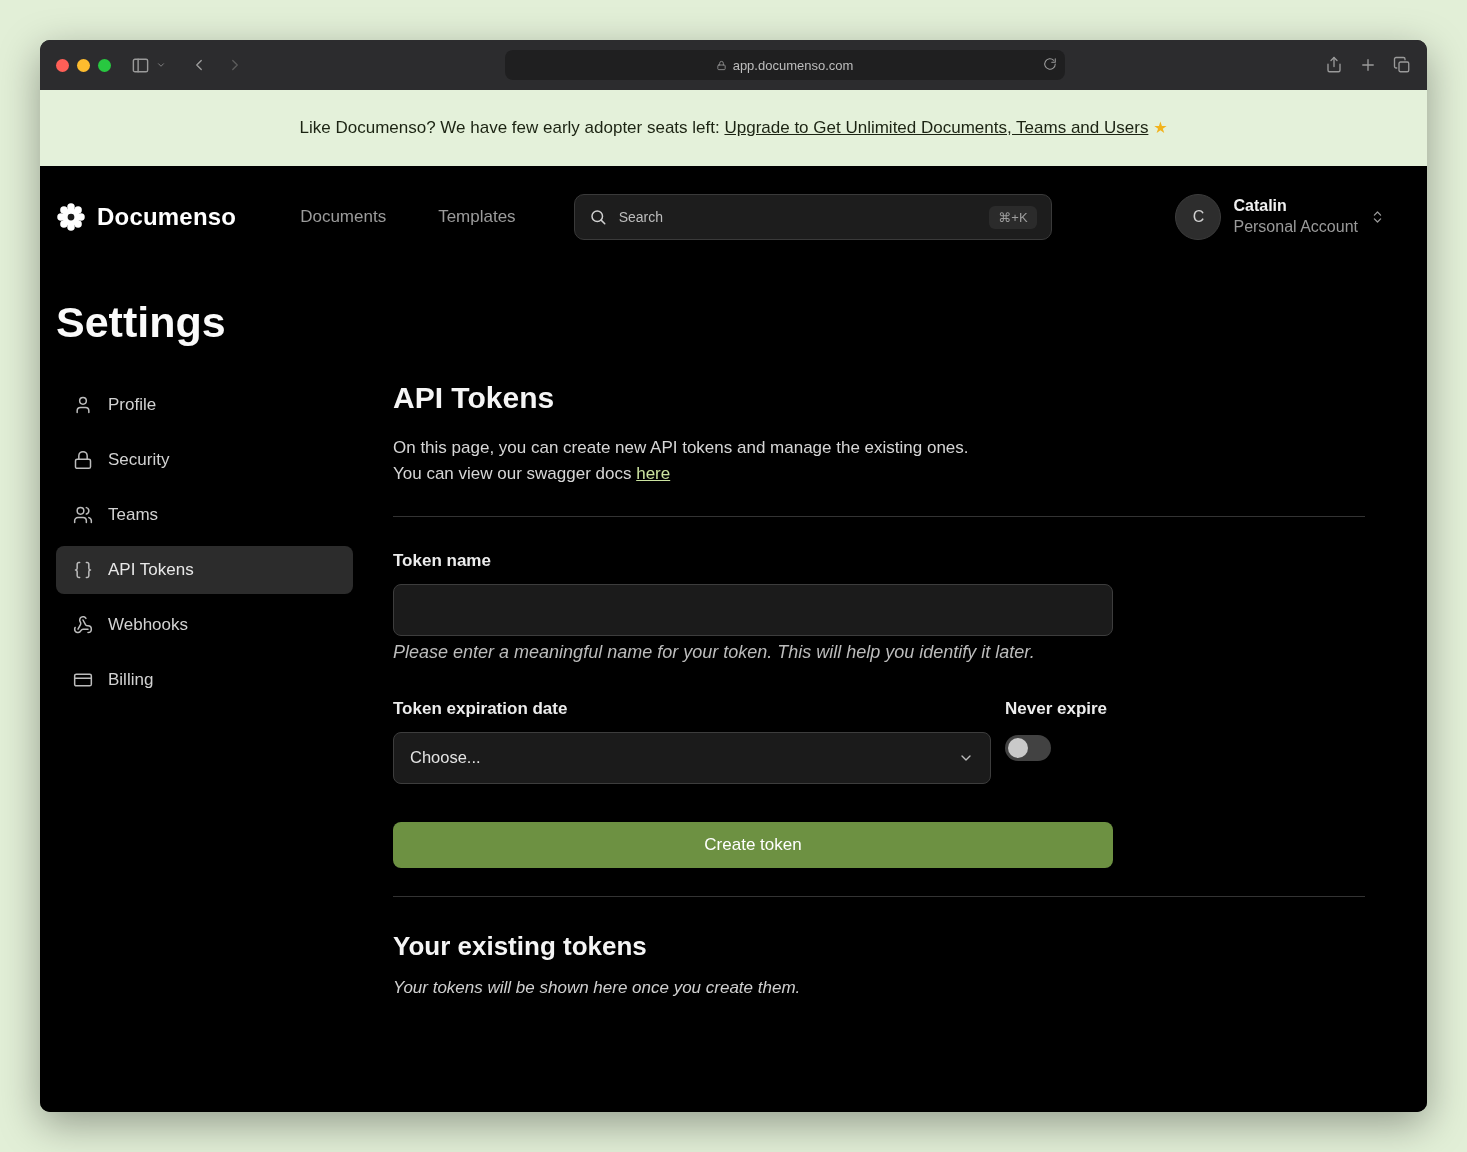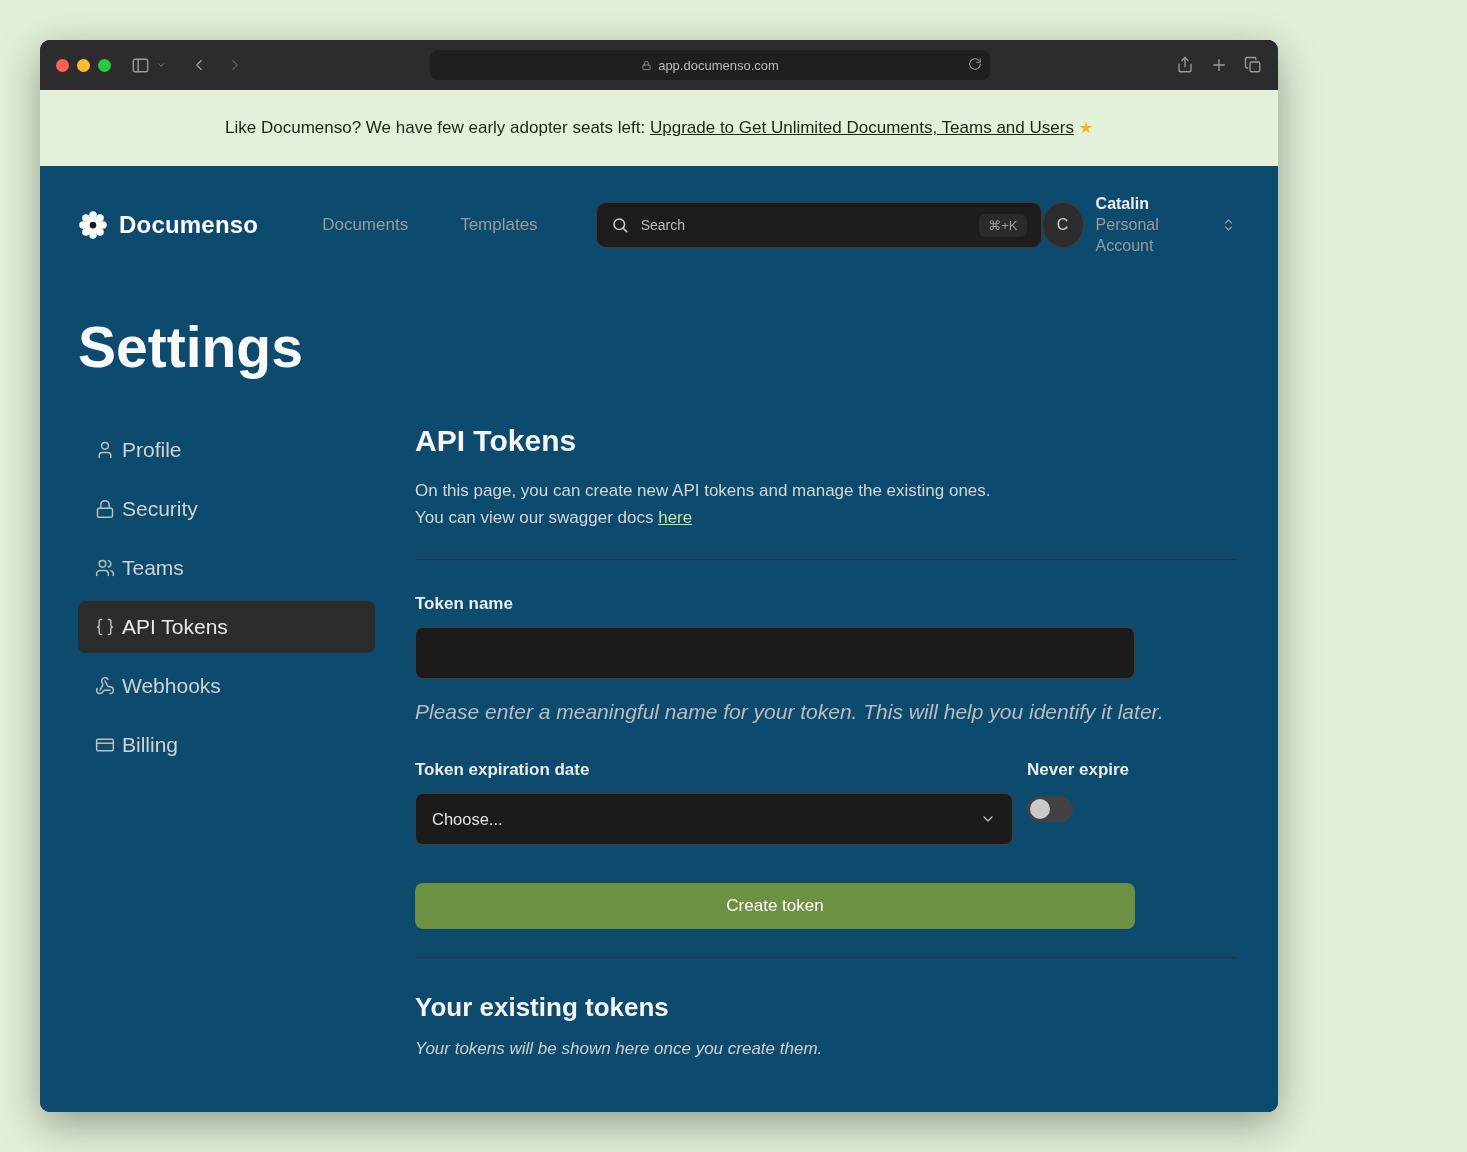--- a/index.html
+++ b/index.html
@@ -3,21 +3,21 @@
 <meta charset="utf-8">
 <style>
   * { margin:0; padding:0; box-sizing:border-box; }
   html,body { width:1467px; height:1152px; overflow:hidden; }
   body {
     background:#e2efd7;
     font-family:"Liberation Sans", sans-serif;
     position:relative;
   }
   .window {
-    position:absolute; left:40px; top:40px; width:1238px; height:1072px;
+    position:absolute; left:40px; top:40px; width:1387px; height:1072px;
     border-radius:10px; overflow:hidden;
     box-shadow:0 12px 40px rgba(0,0,0,.35);
     display:flex; flex-direction:column; background:#1a1a1a;
   }
   
   .chrome {
     height:50px; background:#2c2c2e; flex-shrink:0;
     display:flex; align-items:center; padding:0 16px; gap:10px;
   }
   .traffic { display:flex; gap:8px; margin-right:10px; }
@@ -35,21 +35,21 @@
   .urlbar .refresh { position:absolute; right:8px; top:7px; color:#9a9a9a; }
   .chrome-right { display:flex; align-items:center; gap:16px; }
   
   .banner {
     background:#e4f1da; color:#1c2413; flex-shrink:0;
     text-align:center; padding:28px 0; font-size:17px; font-weight:500;
   }
   .banner a { color:#1c2413; text-decoration:underline; }
   .banner .star { color:#f2b31c; font-size:16px; }
   
-  .app { flex:1; background:#0c4a6e; color:#e5e5e5; padding:0 42px 0 38px; overflow:hidden; }
+  .app { flex:1; background:#000000; color:#e5e5e5; padding:0 42px 0 16px; overflow:hidden; }
   .app-header { display:flex; align-items:center; padding-top:28px; }
   .brand { display:flex; align-items:center; gap:11px; color:#fff; font-size:24px; font-weight:700; letter-spacing:.2px; }
   .main-nav { display:flex; gap:52px; margin-left:64px; }
   .main-nav .nav-link { color:#9b9b9b; font-size:17px; cursor:pointer; }
   .searchbox {
     margin-left:58px; width:478px; height:46px; border:1px solid #3a3a3a; background:#1d1d1d;
     border-radius:10px; display:flex; align-items:center; padding:0 14px; gap:12px;
   }
   .searchbox .sicon { color:#cfcfcf; display:flex; }
   .searchbox .sicon svg { stroke:currentColor; fill:none; stroke-width:2; stroke-linecap:round; }
@@ -57,42 +57,42 @@
   .kbd { margin-left:auto; background:#2b2b2b; border-radius:6px; padding:4px 9px; font-size:13px; color:#9d9d9d; }
   .account { margin-left:auto; display:flex; align-items:center; gap:12px; cursor:pointer; }
   .avatar {
     width:46px; height:46px; border-radius:50%; background:#2d2d2d; border:1px solid #3c3c3c;
     display:grid; place-items:center; color:#cfcfcf; font-size:16px;
   }
   .acc-name { color:#f0f0f0; font-size:16px; font-weight:700; line-height:1.3; }
   .acc-sub { color:#9a9a9a; font-size:16px; line-height:1.3; }
   .updown { color:#9a9a9a; display:flex; }
   .updown svg { stroke:currentColor; fill:none; stroke-width:2; stroke-linecap:round; stroke-linejoin:round; }
-  .page-title { font-size:57px; font-weight:700; color:#fafafa; margin:58px 0 44px; }
+  .page-title { font-size:43px; font-weight:700; color:#fafafa; margin:58px 0 34px; }
   
   .settings { display:flex; gap:40px; }
   .snav { width:297px; flex-shrink:0; display:flex; flex-direction:column; gap:7px; }
   .snav-item {
-    display:flex; align-items:center; gap:7px; padding:14px 17px; border-radius:8px;
-    color:#d2d2d2; font-size:21px; cursor:pointer;
+    display:flex; align-items:center; gap:15px; padding:14px 17px; border-radius:8px;
+    color:#d2d2d2; font-size:17px; cursor:pointer;
   }
   .snav-item.active { background:#2c2c2c; color:#e8e8e8; }
   .snav-item .nicon { display:flex; color:#bdbdbd; }
   .nicon svg { width:20px; height:20px; stroke:currentColor; fill:none; stroke-width:1.8; stroke-linecap:round; stroke-linejoin:round; }
   .smain { flex:1; max-width:972px; }
   .smain h2 { font-size:30px; font-weight:700; color:#f5f5f5; margin-bottom:20px; }
   .desc { font-size:17px; color:#d6d6d6; line-height:1.55; }
   .desc a { color:#cbe3a0; text-decoration:underline;text-align:right; }
   .rule { border:none; border-top:1px solid #333333; margin:28px 0 34px; }
   .flabel { display:block; font-size:17px; font-weight:600; color:#ececec; margin-bottom:13px; }
   .tinput {
     width:720px; height:52px; background:#1b1b1b; border:1px solid #3d3d3d; border-radius:8px;
     color:#e5e5e5; font-size:16px; padding:0 14px; outline:none; font-family:inherit;
   }
-  .hint { font-style:italic; font-size:21px; color:#bcbcbc; margin-top:21px; }
+  .hint { font-style:italic; font-size:18px; color:#bcbcbc; margin-top:6px; }
   .form-row { display:flex; margin-top:36px; width:720px; gap:14px; }
   .col-exp { flex:1; }
   .select {
     height:52px; border:1px solid #3d3d3d; background:#1b1b1b; border-radius:8px;
     display:flex; align-items:center; justify-content:space-between; padding:0 16px;
     color:#e3e3e3; font-size:16.5px; cursor:pointer;
   }
   .select .chev { color:#bdbdbd; display:flex; }
   .select .chev svg { stroke:currentColor; fill:none; stroke-width:2; stroke-linecap:round; stroke-linejoin:round; }
   .col-never { width:108px; flex-shrink:0; }

